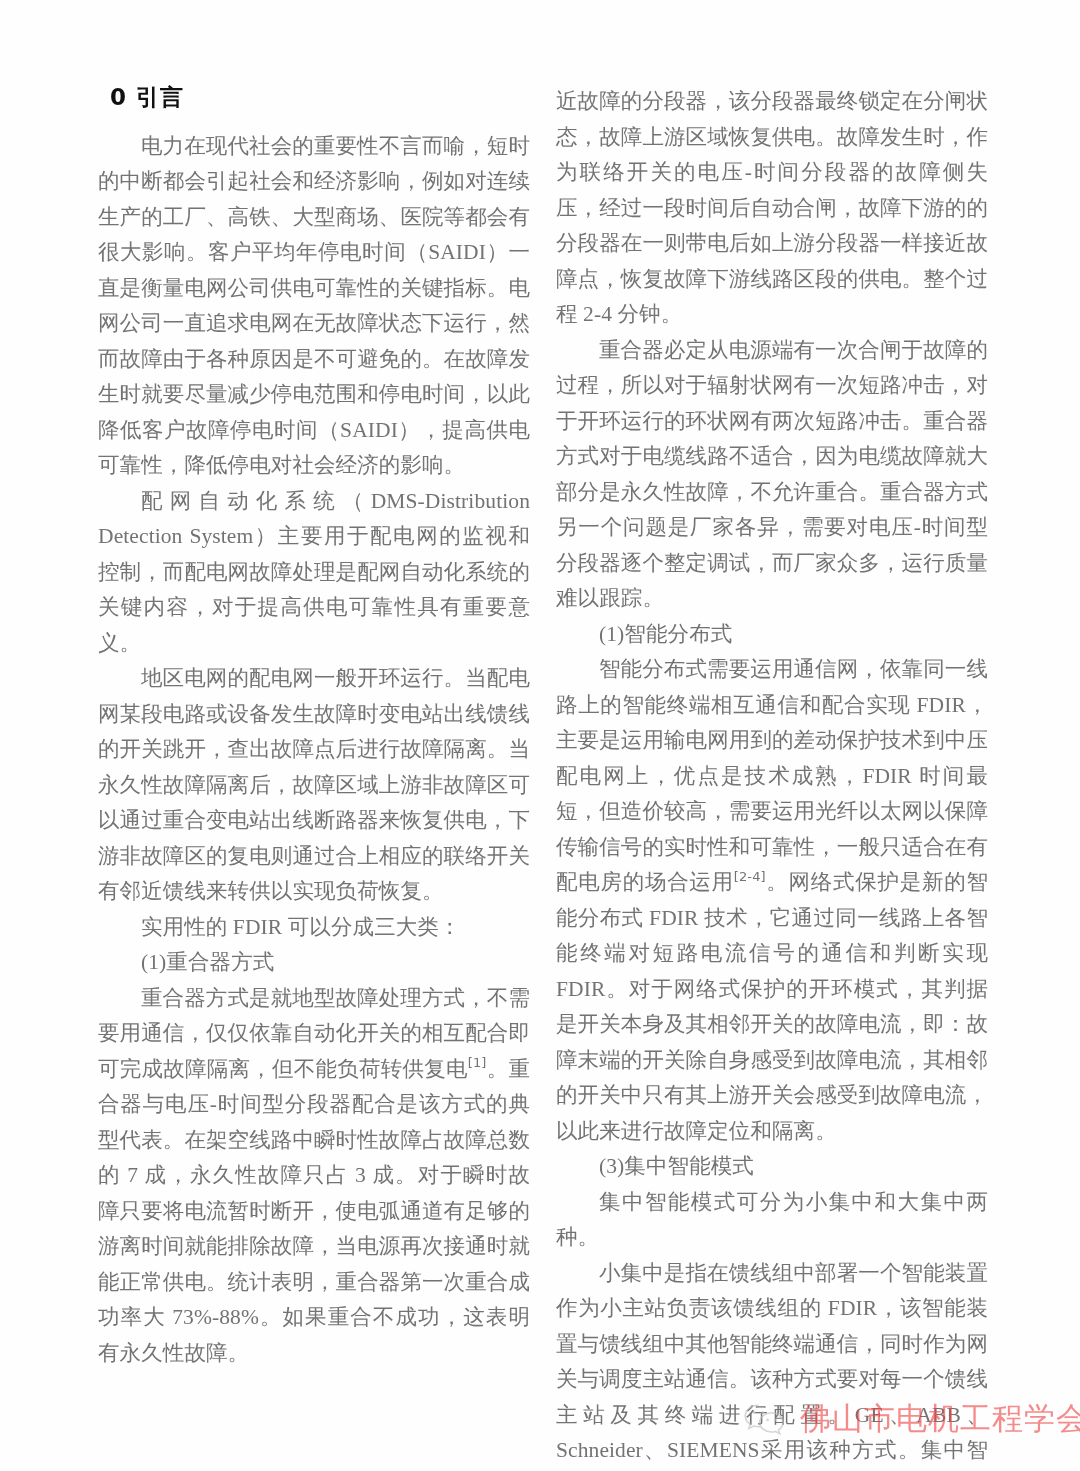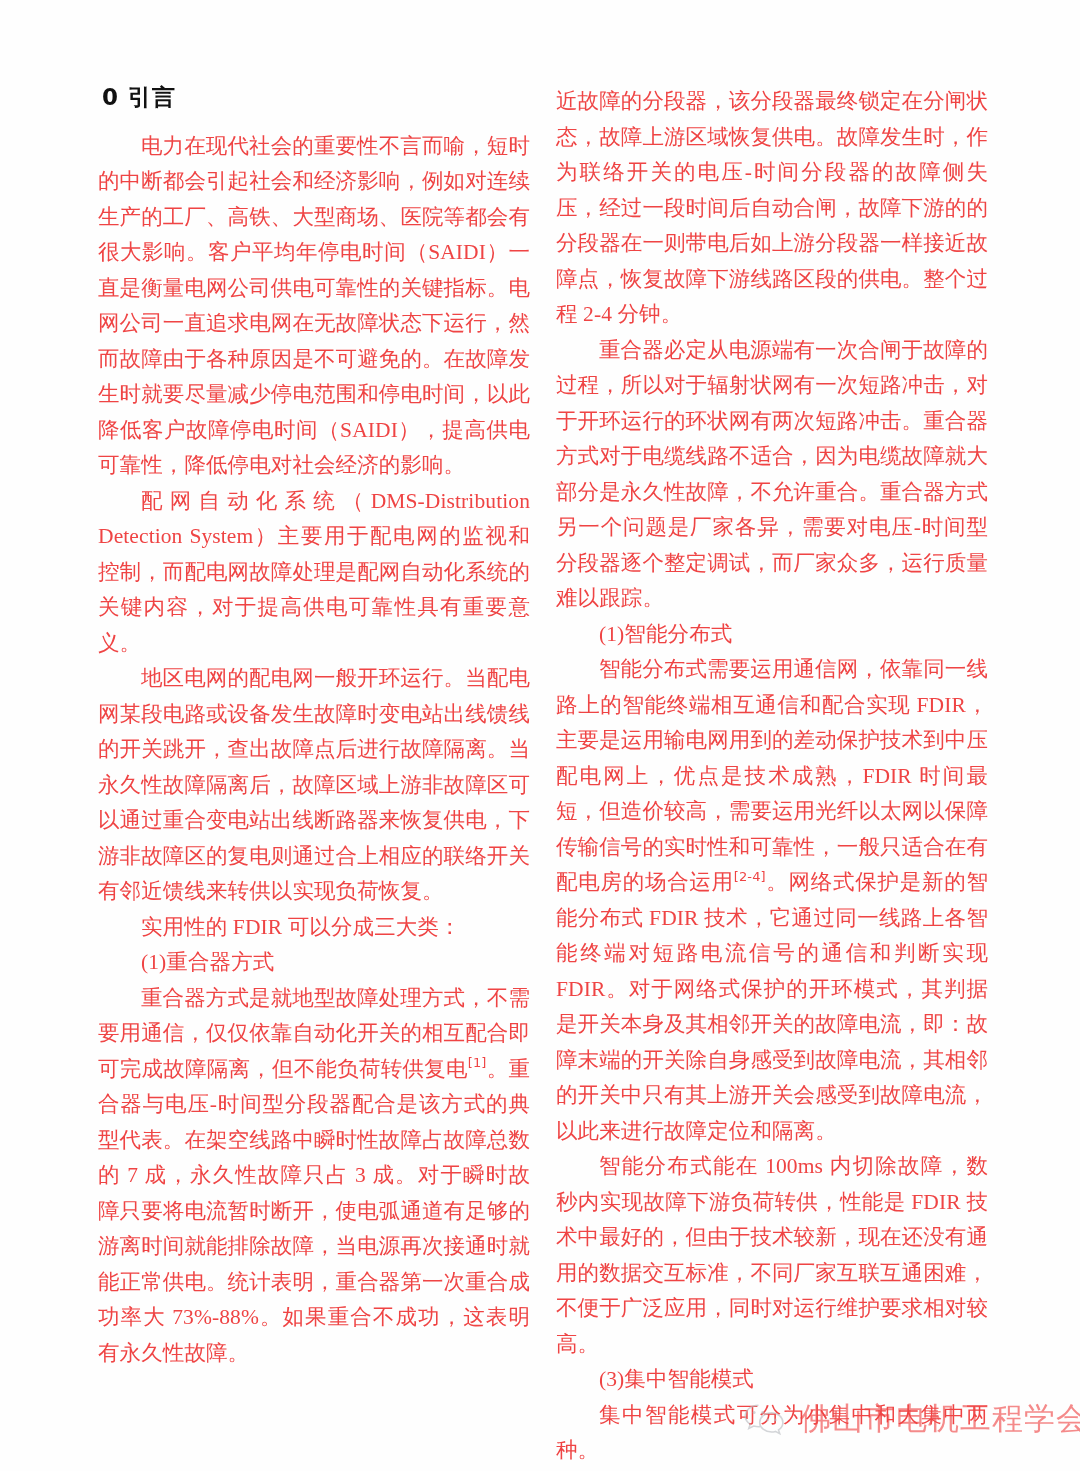--- a/index.html
+++ b/index.html
@@ -36,33 +36,33 @@
     width: 432px;
   }
   .col-left  { left: 98px; }
   .col-right { left: 556px; }
 
   h2.section-heading {
     font-family: "DejaVu Sans", "Liberation Sans", sans-serif;
     font-size: 23px;
     font-weight: 700;
     letter-spacing: 1px;
-    margin: 0 0 17px 4px;
+    margin: 0 0 17px 12px;
     color: #111;
     line-height: 1.2;
   }
 
   p.para {
     margin: 0;
     font-size: 21.5px;
     line-height: 35.5px;
     text-align: justify;
     text-justify: inter-ideograph;
     text-indent: 2em;
-    color: #ef4444;
+    color: #737373;
     letter-spacing: 0.1px;
   }
 
   p.para.noindent { text-indent: 0; }
 
   sup.ref {
     font-size: 13px;
     vertical-align: super;
     line-height: 0;
     font-family: "DejaVu Sans", "Liberation Sans", sans-serif;
@@ -146,21 +146,20 @@
     <div class="col col-right">
 
       <p class="para noindent">近故障的分段器，该分段器最终锁定在分闸状态，故障上游区域恢复供电。故障发生时，作为联络开关的电压-时间分段器的故障侧失压，经过一段时间后自动合闸，故障下游的的分段器在一则带电后如上游分段器一样接近故障点，恢复故障下游线路区段的供电。整个过程 2-4 分钟。</p>
 
       <p class="para">重合器必定从电源端有一次合闸于故障的过程，所以对于辐射状网有一次短路冲击，对于开环运行的环状网有两次短路冲击。重合器方式对于电缆线路不适合，因为电缆故障就大部分是永久性故障，不允许重合。重合器方式另一个问题是厂家各异，需要对电压-时间型分段器逐个整定调试，而厂家众多，运行质量难以跟踪。</p>
 
       <p class="para">(1)智能分布式</p>
 
       <p class="para">智能分布式需要运用通信网，依靠同一线路上的智能终端相互通信和配合实现 FDIR，主要是运用输电网用到的差动保护技术到中压配电网上，优点是技术成熟，FDIR 时间最短，但造价较高，需要运用光纤以太网以保障传输信号的实时性和可靠性，一般只适合在有配电房的场合运用<sup class="ref">[2-4]</sup>。网络式保护是新的智能分布式 FDIR 技术，它通过同一线路上各智能终端对短路电流信号的通信和判断实现 FDIR。对于网络式保护的开环模式，其判据是开关本身及其相邻开关的故障电流，即：故障末端的开关除自身感受到故障电流，其相邻的开关中只有其上游开关会感受到故障电流，以此来进行故障定位和隔离。</p>
 
-      <p class="para">智能分布式能在 100ms 内切除故障，数秒内实现故障下游负荷转供，性能是 FDIR 技术中最好的，但由于技术较新，现在还没有通用的数据交互标准，不同厂家互联互通困难，不便于广泛应用，同时对运行维护要求相对较高。</p>
 
       <p class="para">(3)集中智能模式</p>
 
       <p class="para">集中智能模式可分为小集中和大集中两种。</p>
 
       <p class="para">小集中是指在馈线组中部署一个智能装置作为小主站负责该馈线组的 FDIR，该智能装置与馈线组中其他智能终端通信，同时作为网关与调度主站通信。该种方式要对每一个馈线主站及其终端进行配置。GE、ABB、Schneider、SIEMENS采用该种方式。集中智能模式的优点是便于小区域部署，即使主站没有自愈功能也可以快速实现自愈功能。</p>
 
     </div>
   </div>
 

